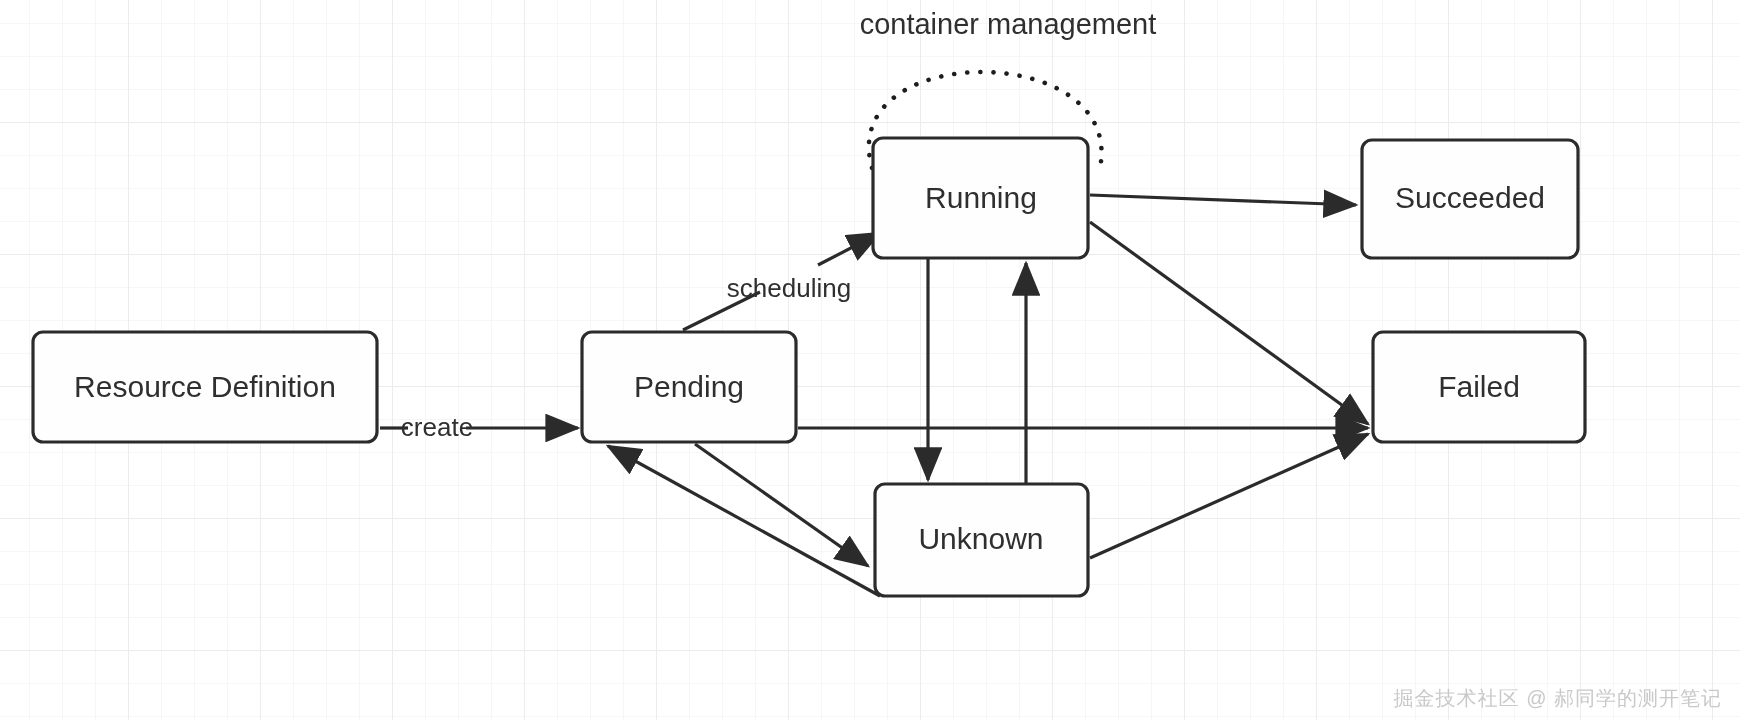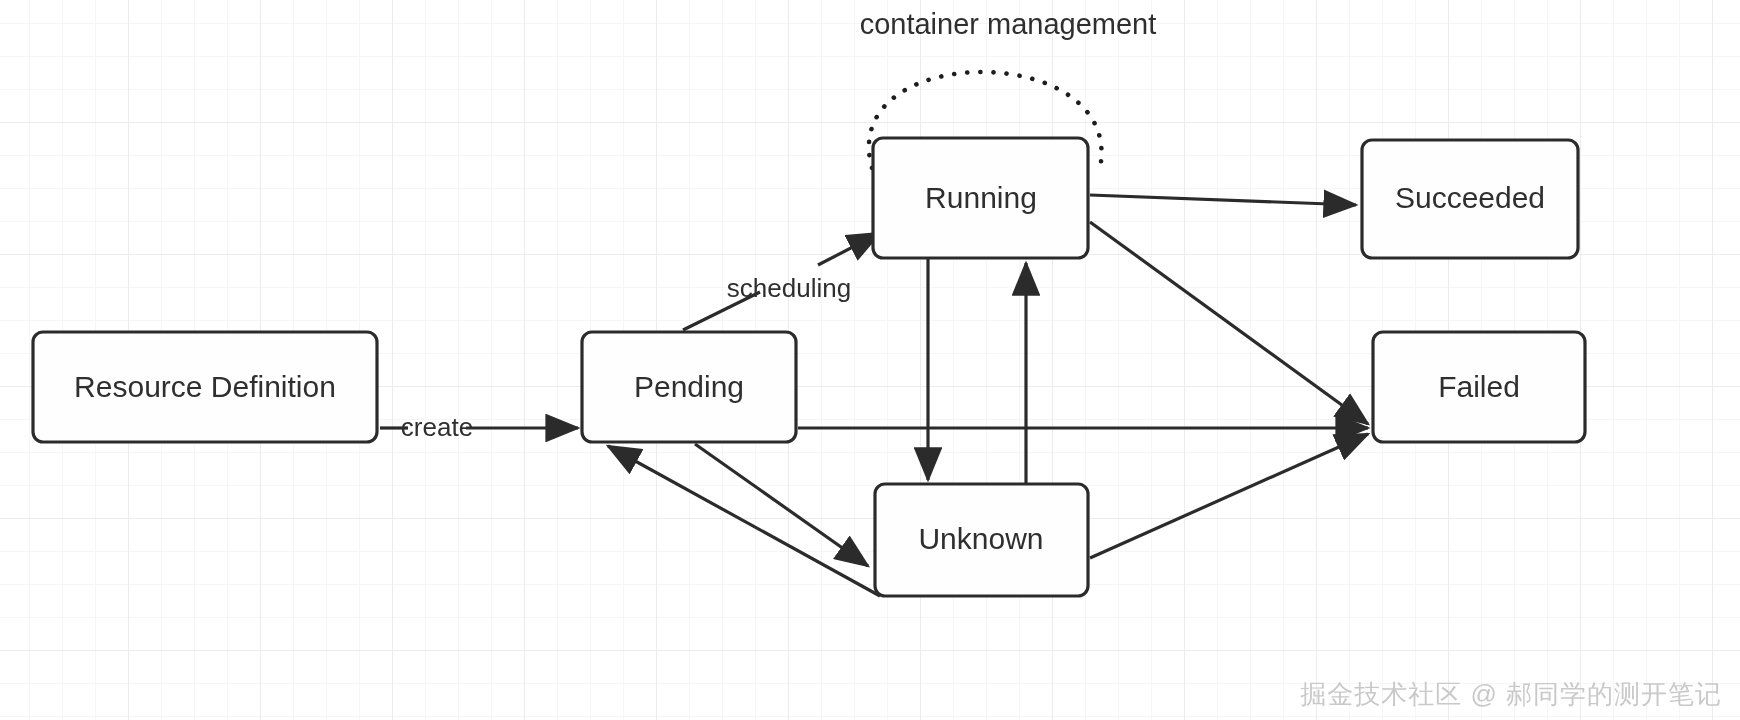--- a/index.html
+++ b/index.html
@@ -72,21 +72,21 @@
     font-size: 29px;
     fill: #2f2f2f;
     text-anchor: middle;
     dominant-baseline: middle;
   }
   .watermark {
     position: absolute;
     right: 18px;
     bottom: 8px;
     font-family: "Liberation Sans", sans-serif;
-    font-size: 26px;
+    font-size: 20px;
     color: #c9c9c9;
     letter-spacing: 1px;
     white-space: nowrap;
     user-select: none;
   }
 </style>
 </head>
 <body>
 
 <div id="canvas">

